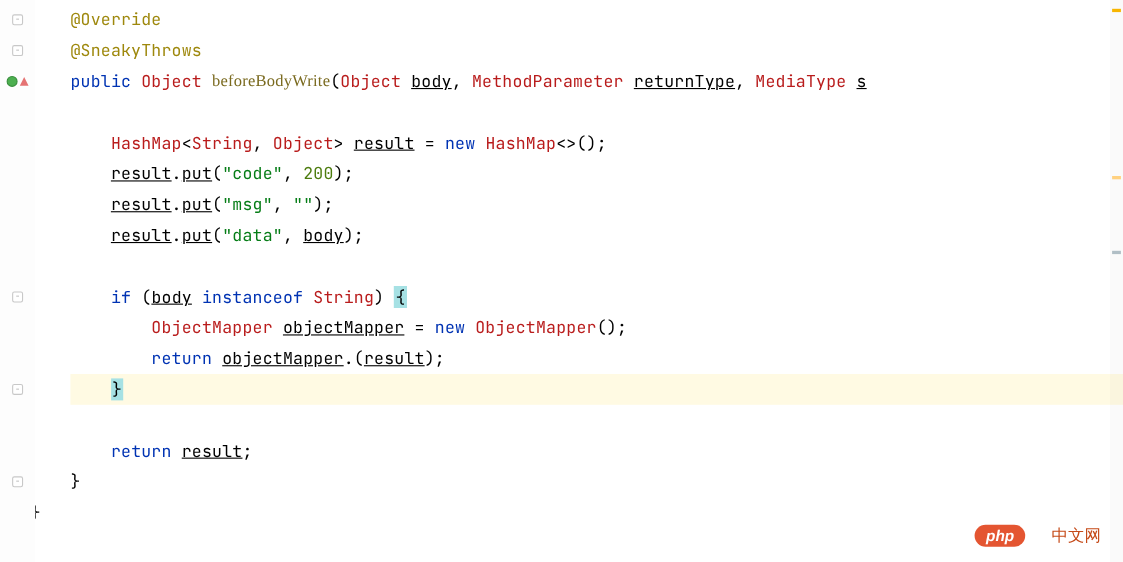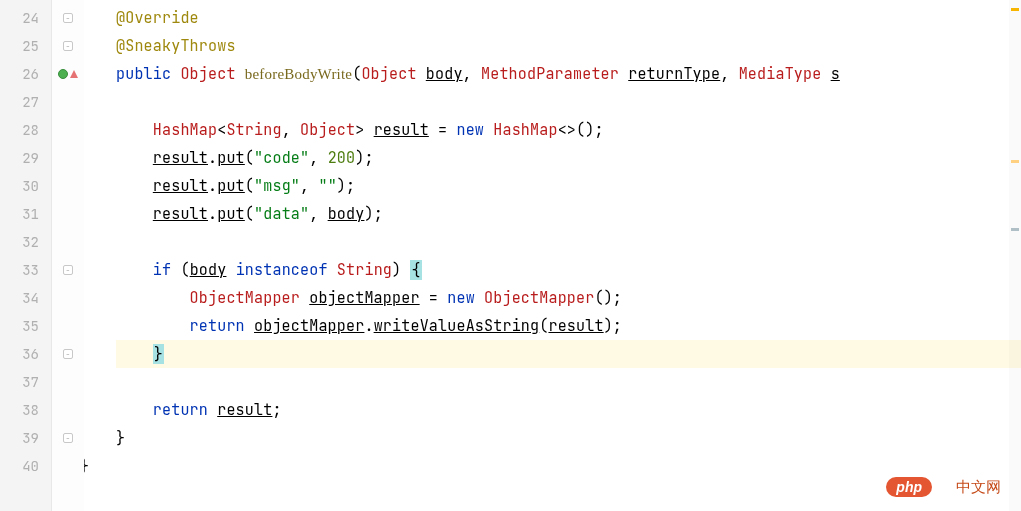--- a/index.html
+++ b/index.html
@@ -137,39 +137,20 @@
       top: 0;
       width: 12px;
       height: 100%;
       background: rgba(0,0,0,0.02);
     }
   </style>
 </head>
 <body>
 
 <div class="editor">
-  <div class="gutter">
-    <div class="line-number-row">24</div>
-    <div class="line-number-row">25</div>
-    <div class="line-number-row">26</div>
-    <div class="line-number-row">27</div>
-    <div class="line-number-row">28</div>
-    <div class="line-number-row">29</div>
-    <div class="line-number-row">30</div>
-    <div class="line-number-row">31</div>
-    <div class="line-number-row">32</div>
-    <div class="line-number-row">33</div>
-    <div class="line-number-row">34</div>
-    <div class="line-number-row">35</div>
-    <div class="line-number-row">36</div>
-    <div class="line-number-row">37</div>
-    <div class="line-number-row">38</div>
-    <div class="line-number-row">39</div>
-    <div class="line-number-row">40</div>
-  </div>
 
   <div class="marker-col">
     <div class="marker-cell">
         <span class="fold-indicator">−</span>
       </div>
     <div class="marker-cell">
         <span class="fold-indicator">−</span>
       </div>
     <div class="marker-cell">
         <span class="green-dot"></span>
@@ -202,21 +183,21 @@
     <div class="code-line"><span class="c-annotation">@SneakyThrows</span></div>
     <div class="code-line"><span class="c-keyword">public</span><span> </span><span class="c-type">Object</span><span> </span><span class="c-method">beforeBodyWrite</span><span class="c-punct">(</span><span class="c-type">Object</span><span> </span><span class="c-ident">body</span><span class="c-punct">, </span><span class="c-type">MethodParameter</span><span> </span><span class="c-ident">returnType</span><span class="c-punct">, </span><span class="c-type">MediaType</span><span> </span><span class="c-ident">s</span></div>
     <div class="code-line"></div>
     <div class="code-line"><span>    </span><span class="c-type">HashMap</span><span class="c-punct">&lt;</span><span class="c-type">String</span><span class="c-punct">, </span><span class="c-type">Object</span><span class="c-punct">&gt; </span><span class="c-ident">result</span><span class="c-punct"> = </span><span class="c-keyword">new</span><span> </span><span class="c-type">HashMap</span><span class="c-punct">&lt;&gt;();</span></div>
     <div class="code-line"><span>    </span><span class="c-ident">result</span><span class="c-punct">.</span><span class="c-ident">put</span><span class="c-punct">(</span><span class="c-string">"code"</span><span class="c-punct">, </span><span class="c-number">200</span><span class="c-punct">);</span></div>
     <div class="code-line"><span>    </span><span class="c-ident">result</span><span class="c-punct">.</span><span class="c-ident">put</span><span class="c-punct">(</span><span class="c-string">"msg"</span><span class="c-punct">, </span><span class="c-string">""</span><span class="c-punct">);</span></div>
     <div class="code-line"><span>    </span><span class="c-ident">result</span><span class="c-punct">.</span><span class="c-ident">put</span><span class="c-punct">(</span><span class="c-string">"data"</span><span class="c-punct">, </span><span class="c-ident">body</span><span class="c-punct">);</span></div>
     <div class="code-line"></div>
     <div class="code-line"><span>    </span><span class="c-keyword">if</span><span> </span><span class="c-punct">(</span><span class="c-ident">body</span><span> </span><span class="c-keyword">instanceof</span><span> </span><span class="c-type">String</span><span class="c-punct">) </span><span class="hl-brace c-punct">{</span></div>
     <div class="code-line"><span>        </span><span class="c-type">ObjectMapper</span><span> </span><span class="c-ident">objectMapper</span><span class="c-punct"> = </span><span class="c-keyword">new</span><span> </span><span class="c-type">ObjectMapper</span><span class="c-punct">();</span></div>
-    <div class="code-line"><span>        </span><span class="c-keyword">return</span><span> </span><span class="c-ident">objectMapper</span><span class="c-punct">.</span><span class="c-ident">writeValueAsString</span><span class="c-punct">(</span><span class="c-ident">result</span><span class="c-punct">);</span></div>
+    <div class="code-line"><span>        </span><span class="c-keyword">return</span><span> </span><span class="c-ident">objectMapper</span><span class="c-punct">.</span><span class="c-punct">(</span><span class="c-ident">result</span><span class="c-punct">);</span></div>
     <div class="code-line highlighted-line"><span>    </span><span class="hl-brace c-punct">}</span></div>
     <div class="code-line"></div>
     <div class="code-line"><span>    </span><span class="c-keyword">return</span><span> </span><span class="c-ident">result</span><span class="c-punct">;</span></div>
     <div class="code-line"><span class="c-punct">}</span></div>
     <div class="code-line"><span style="margin-left:-36px" class="c-punct">}</span></div>
   </div>
 
   <div class="scrollbar-v">
     <div class="err-mark" style="top:8px;background:#f7b500"></div>
     <div class="err-mark" style="top:160px;background:#ffd180"></div>

